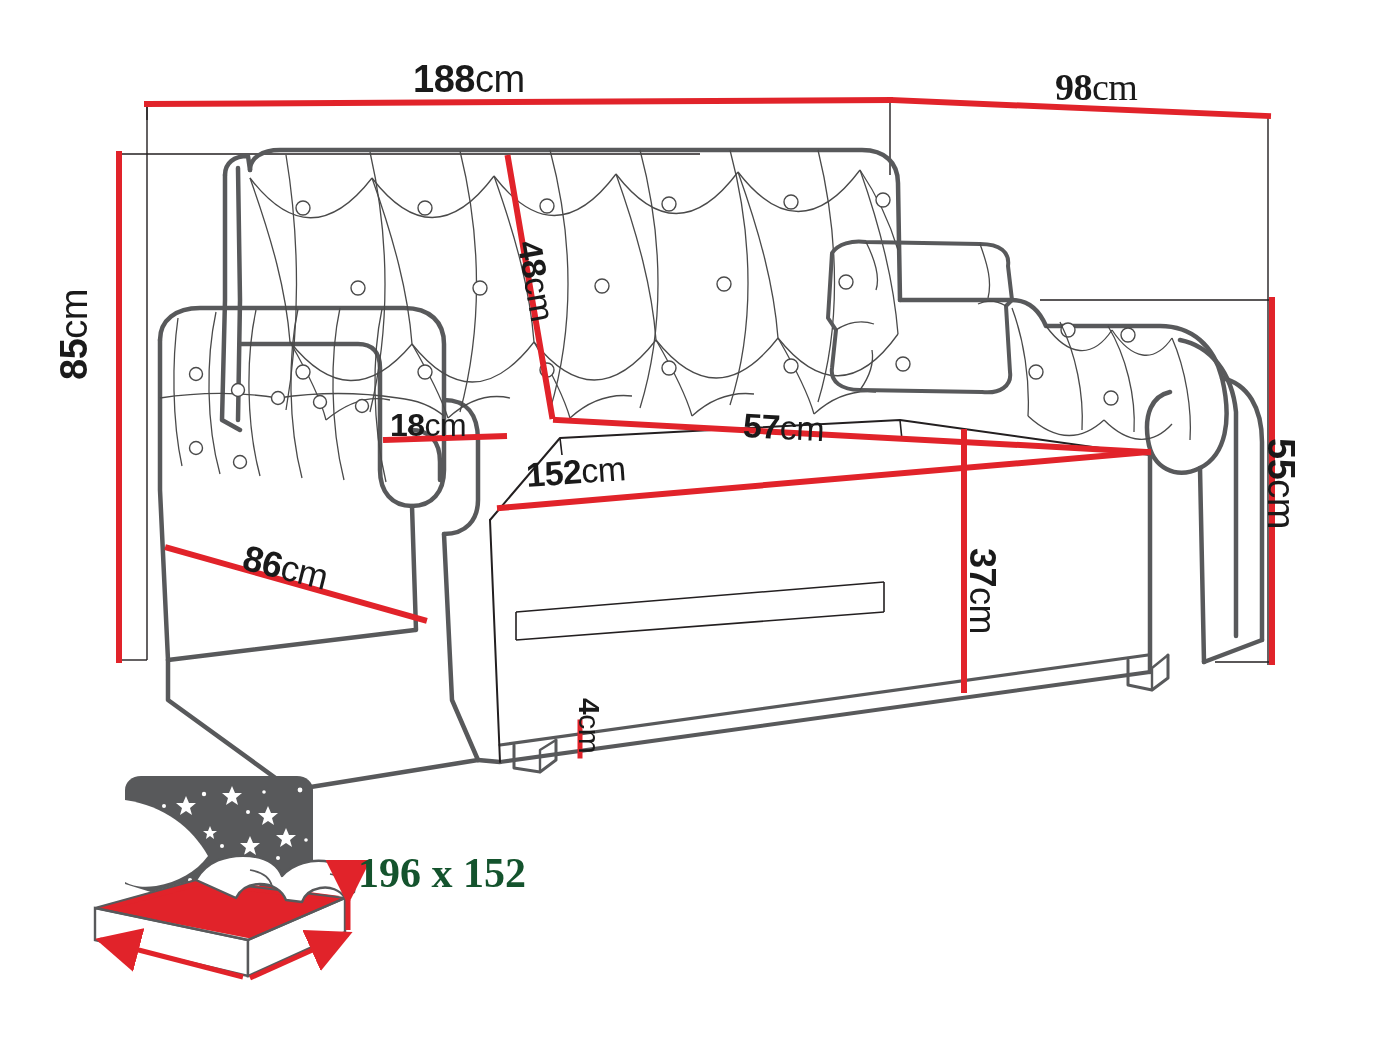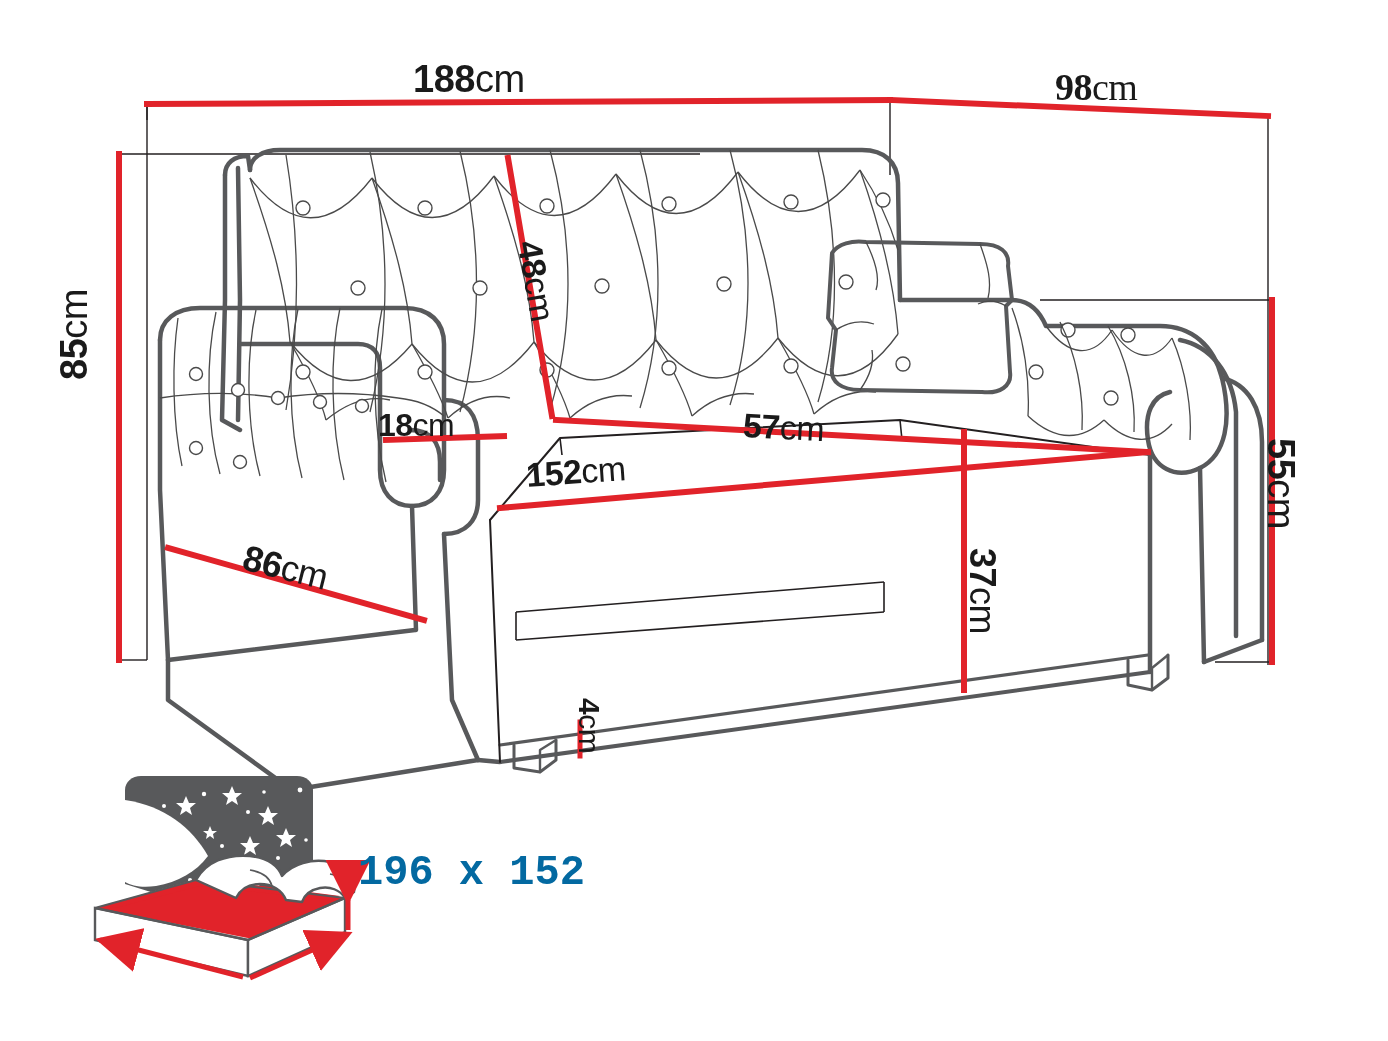--- a/index.html
+++ b/index.html
@@ -31,23 +31,23 @@
     letter-spacing: -0.5px;
     line-height: 1;
     user-select: none;
   }
   .dim-label .unit {
     font-weight: 400;
     letter-spacing: -0.5px;
   }
   .bed-label {
     position: absolute;
-    font-family: Liberation Mono, monospace;
+    font-family: Liberation Serif, serif;
     font-weight: 700;
-    color: #0369a1;
+    color: #14532d;
     white-space: nowrap;
     letter-spacing: 0px;
     line-height: 1;
     user-select: none;
   }
 </style>
 </head>
 <body>
 
 <div id="canvas">
@@ -381,21 +381,21 @@
   </div>
 
   <div class="dim-label" style="left:1300px; top:438px; font-size:38px; transform:rotate(90deg); transform-origin:left top;">
     <span>55</span><span class="unit">cm</span>
   </div>
 
   <div class="dim-label" style="left:546px; top:238px; font-size:34px; transform:rotate(80deg); transform-origin:left top;">
     <span>48</span><span class="unit">cm</span>
   </div>
 
-  <div class="dim-label" style="left:378px; top:409px; font-size:32px;">
+  <div class="dim-label" style="left:390px; top:409px; font-size:32px;">
     <span>18</span><span class="unit">cm</span>
   </div>
 
   <div class="dim-label" style="left:744px; top:408px; font-size:34px; transform:rotate(3deg); transform-origin:left top;">
     <span>57</span><span class="unit">cm</span>
   </div>
 
   <div class="dim-label" style="left:525px; top:458px; font-size:34px; transform:rotate(-4deg); transform-origin:left top;">
     <span>152</span><span class="unit">cm</span>
   </div>

